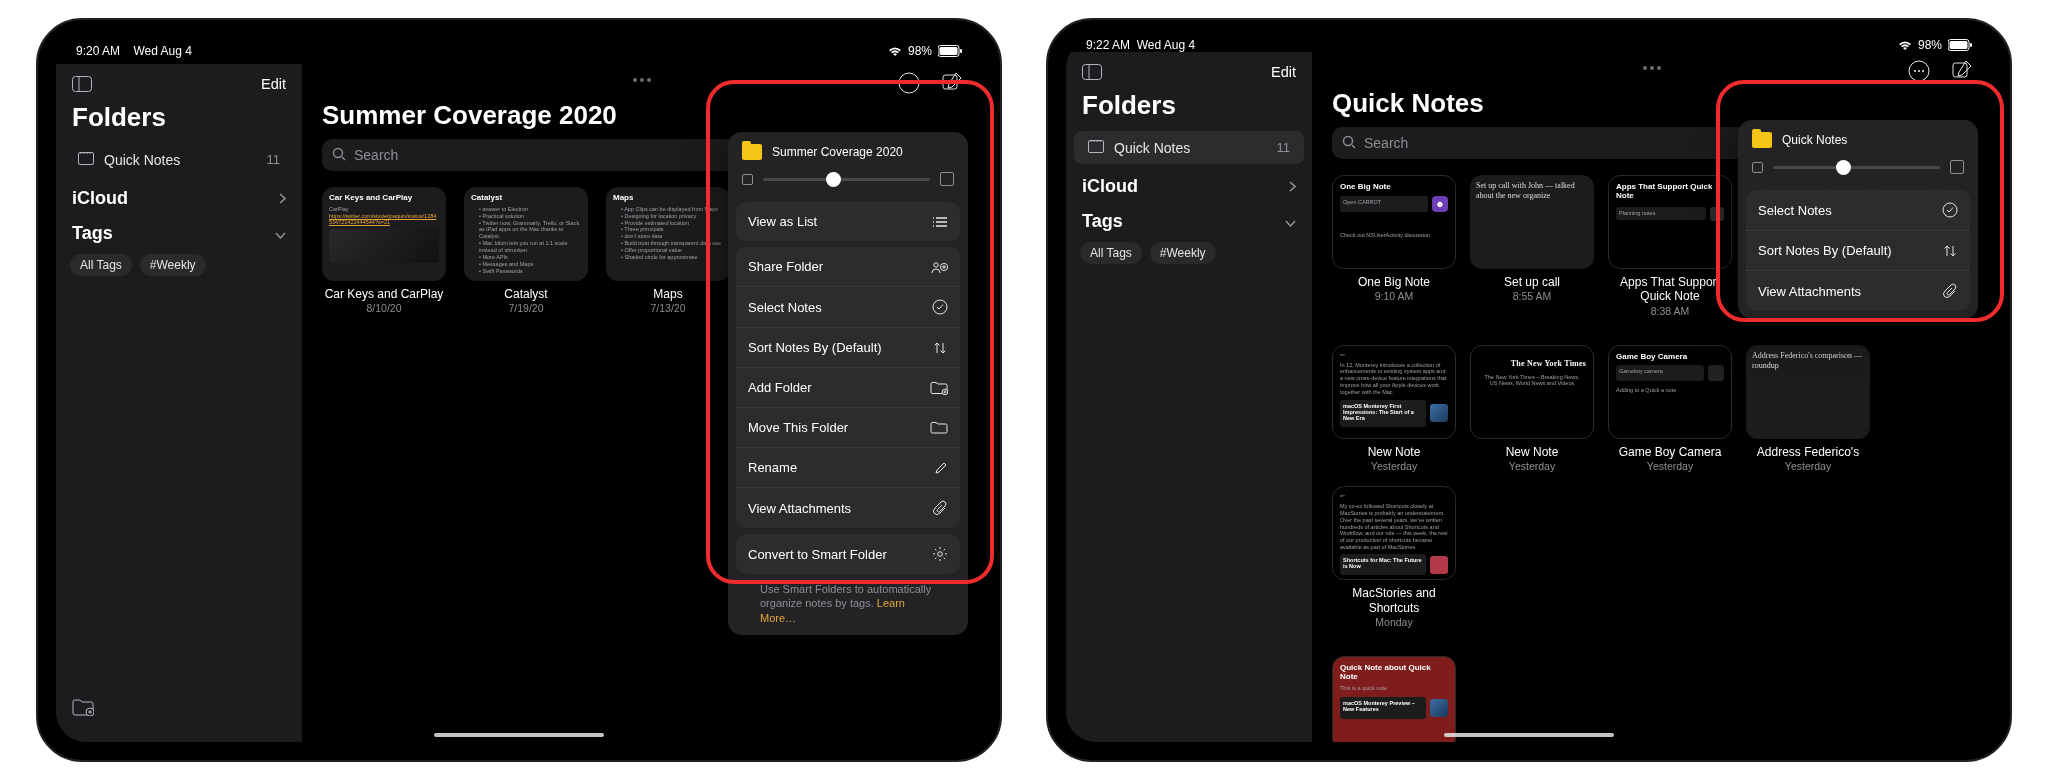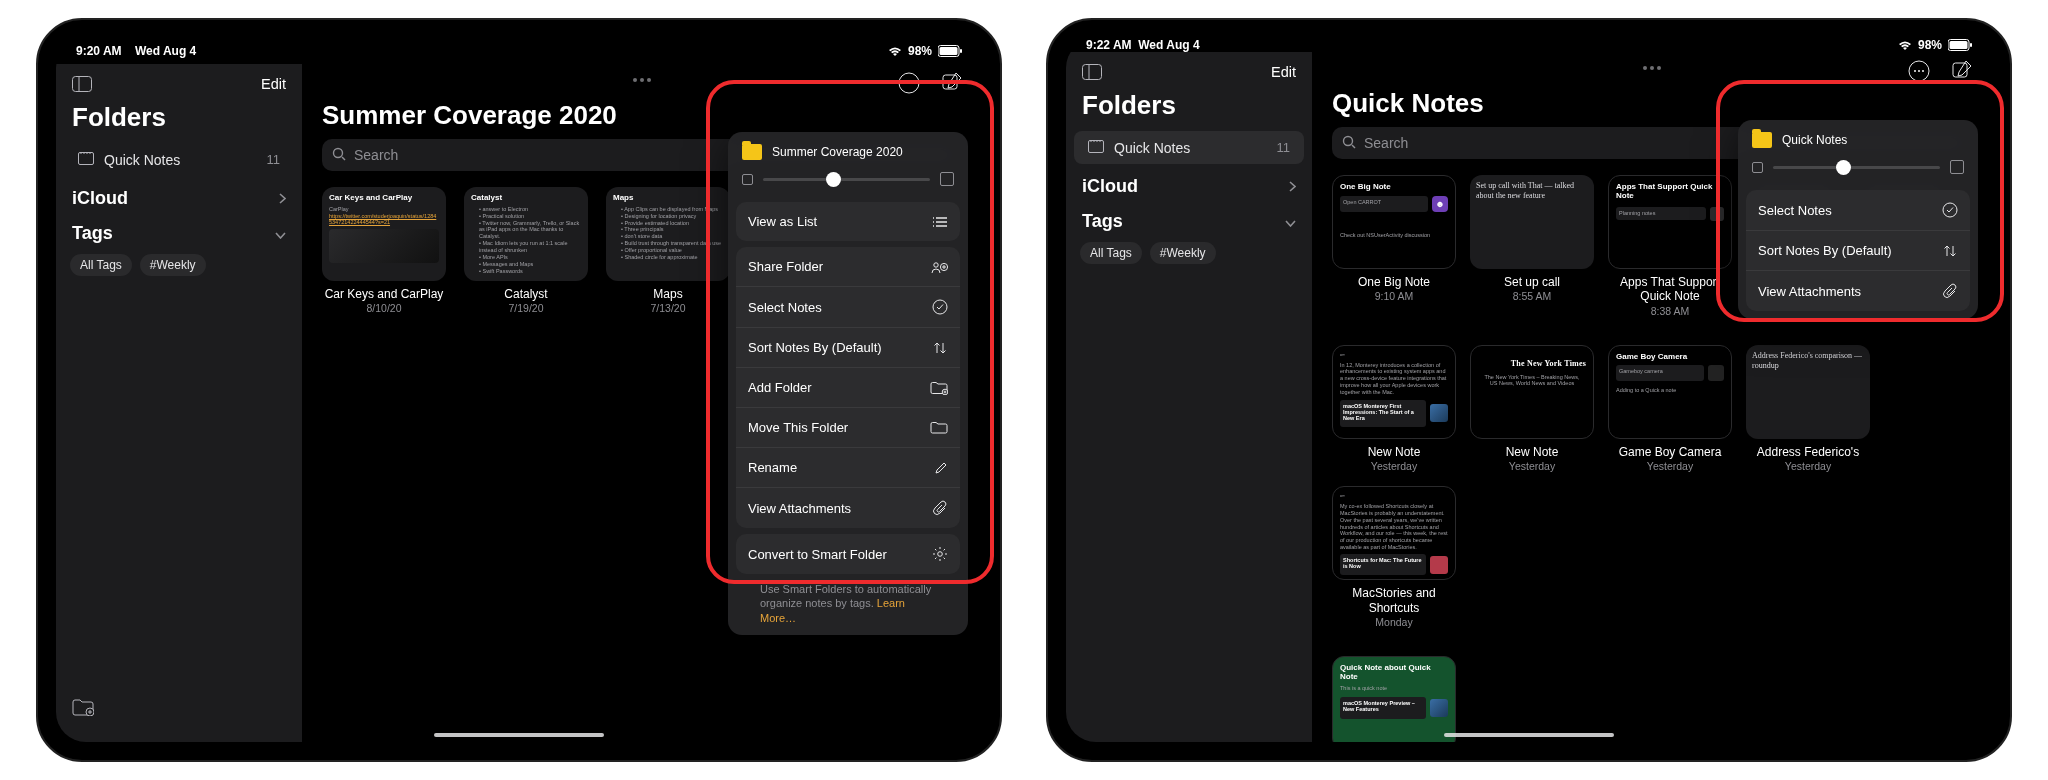--- a/index.html
+++ b/index.html
@@ -1,19 +1,19 @@
 <!DOCTYPE html>
 <html><head>
 <meta charset="utf-8">
 <style>
 * { margin: 0; padding: 0; box-sizing: border-box; font-family: -apple-system, BlinkMacSystemFont, sans-serif; -webkit-font-smoothing: antialiased; }
 body { background: #fff; width: 2048px; height: 780px; display: flex; gap: 44px; padding: 18px 28px; justify-content: center; }
 .ipad { width: 966px; height: 744px; background: #000; border-radius: 46px; padding: 18px; position: relative; overflow: hidden; border: 2px solid #222; }
 .screen { width: 100%; height: 100%; border-radius: 30px; background: #000; position: relative; overflow: hidden; display: flex; flex-direction: column; }
-.statusbar { height: 26px; display: flex; align-items: center; justify-content: space-between; padding: 0 20px; color: #fff; font-size: 12px; font-weight: 700; gap: 8px; }
+.statusbar { height: 26px; display: flex; align-items: center; justify-content: space-between; padding: 0 20px; color: #fff; font-size: 12px; font-weight: 400; gap: 8px; }
 .statusbar .right { display: flex; align-items: center; gap: 6px; }
 .wifi-icon svg, .battery-icon svg { display: block; }
 .app { flex: 1; display: flex; position: relative; }
 .sidebar { width: 246px; background: #1c1c1e; display: flex; flex-direction: column; padding: 8px 0 12px; }
 .sidebar-top { display: flex; align-items: center; justify-content: space-between; padding: 4px 16px 10px; }
 .sidebar-top .icon-btn { color: #b4b4bb; }
 .sidebar-top .edit { color: #fff; font-size: 14.5px; }
 .sidebar h1 { color: #fff; font-size: 26px; font-weight: 700; padding: 0 16px 8px; }
 .sidebar-row { display: flex; align-items: center; padding: 8px 14px; margin: 2px 8px; border-radius: 8px; color: #e6e6e8; font-size: 14px; gap: 10px; position: relative; }
 .sidebar-row.selected { background: #2c2c2e; }
@@ -423,21 +423,21 @@
                     <div class="tbody">Open CARROT</div>
                   </div>
                   <div style="width:16px;height:16px;background:#6e3fb6;border-radius:4px;display:flex;align-items:center;justify-content:center;color:#fff;font-size:9px">☻</div>
                 </div>
               <div class="tbody" style="margin-top:20px">Check out NSUserActivity discussion</div>
             </div>
             <div class="note-title">One Big Note</div>
               <div class="note-date">9:10 AM</div>
           </div>
           <div class="note-card">
-            <div class="thumb hand">Set up call with That — talked about the new feature</div>
+            <div class="thumb hand">Set up call with John — talked about the new organize</div>
             <div class="note-title">Set up call</div>
               <div class="note-date">8:55 AM</div>
           </div>
           <div class="note-card">
             <div class="thumb thumb-apps">
               <div class="thead">Apps That Support Quick Note</div>
               <div style="margin-top:6px;display:flex;align-items:center;gap:4px">
                   <div style="flex:1;background:#1c1c1e;border-radius:3px;padding:3px">
                     <div class="tbody">Planning notes</div>
                   </div>
@@ -509,21 +509,21 @@
                   </div>
                   <div style="width:18px;height:18px;background:#b43a4a;border-radius:3px"></div>
                 </div>
             </div>
             <div class="note-title">MacStories and Shortcuts</div>
               <div class="note-date">Monday</div>
           </div>
 
           <div style="width:100%;height:0"></div>
           <div class="note-card">
-            <div class="thumb" style="background:#14532d;border:1px solid #2a2a2c">
+            <div class="thumb" style="background:#7f1d1d;border:1px solid #2a2a2c">
               <div class="thead">Quick Note about Quick Note</div>
               <div class="tbody">This is a quick note</div>
               <div style="margin-top:6px;display:flex;gap:4px;align-items:center">
                   <div style="flex:1;background:#1c1c1e;border-radius:3px;padding:3px">
                     <div class="thead" style="font-size:5.5px">macOS Monterey Preview – New Features</div>
                   </div>
                   <div style="width:18px;height:18px;background:linear-gradient(135deg,#3a6ea5,#1b3a5a);border-radius:3px"></div>
                 </div>
             </div>
 

